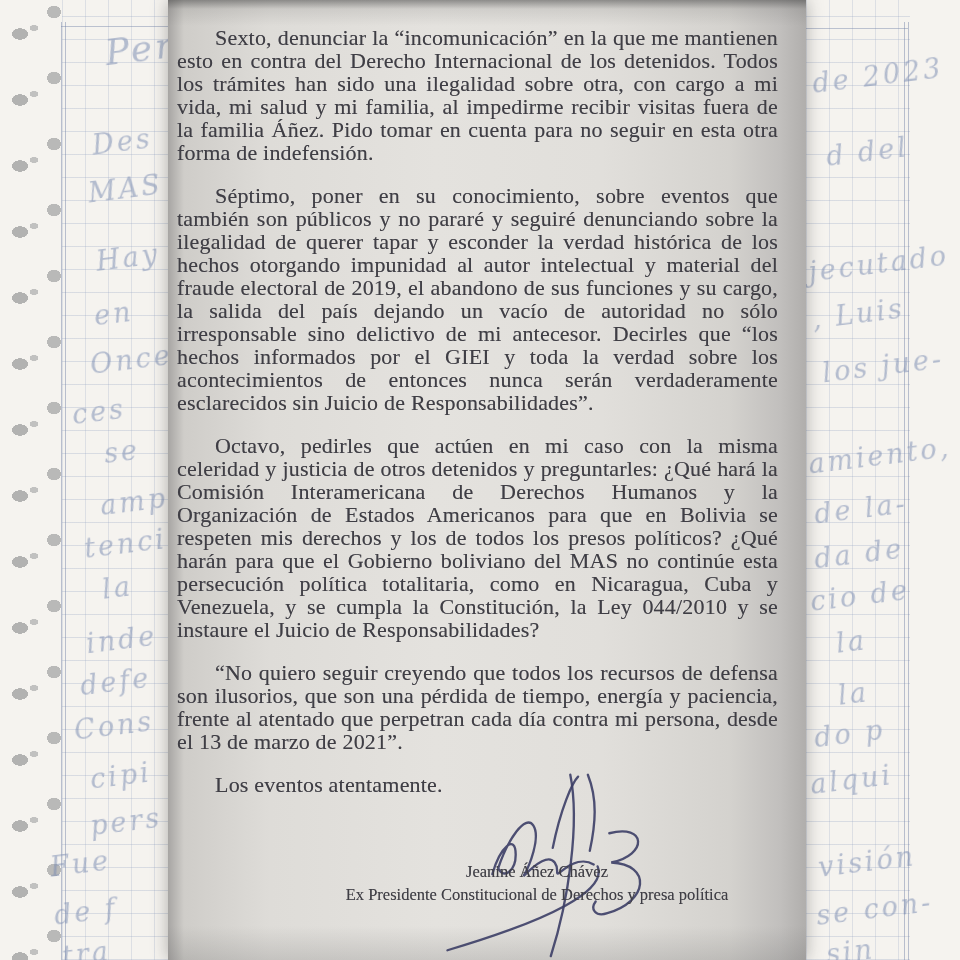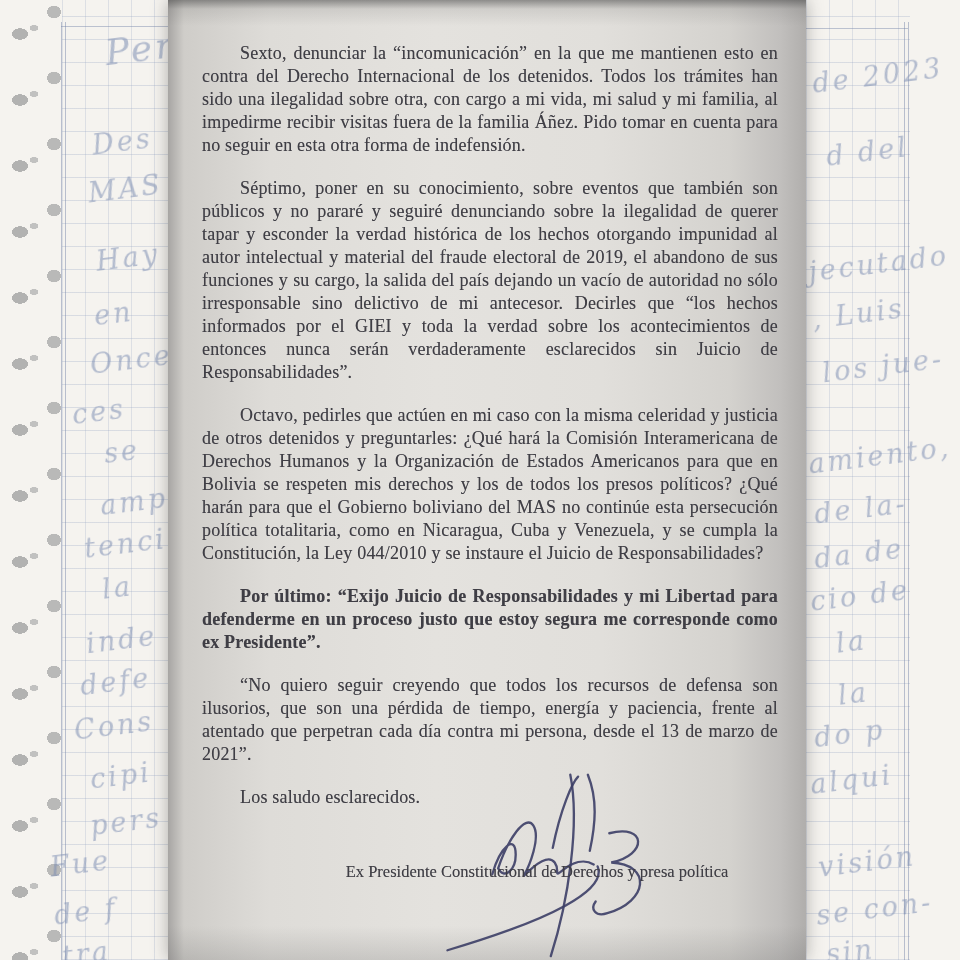--- a/index.html
+++ b/index.html
@@ -46,25 +46,24 @@
       #a7a5a3 0%, #cfcdc9 2.5%, #dedcd8 16%, #e4e2de 42%,
       #e1dfdb 68%, #d4d2ce 88%, #c1bfbd 96%, #b0aeac 100%);
     box-shadow:0 0 16px rgba(40,40,40,.35);
   }
   .shade-top    { position:absolute; left:0; right:0; top:0; height:26px;
                   background:linear-gradient(180deg, rgba(70,70,70,.55) 0, rgba(70,70,70,.12) 9px, rgba(70,70,70,0) 100%); }
   .shade-bottom { position:absolute; left:0; right:0; bottom:0; height:34px;
                   background:linear-gradient(0deg, rgba(95,95,95,.20), rgba(95,95,95,0)); }
 
   .letter-body {
-    position:absolute; inset:0; padding:42px 28px 0 9px;
-    font-size:18px; line-height:23px; color:#3f3e45;
+    position:absolute; inset:0; padding:26px 28px 0 9px;
+    font-size:22px; line-height:23px; color:#3f3e45;
     text-align:justify; letter-spacing:.2px;
     text-shadow:0 0 .5px rgba(63,62,69,.45);
-    margin-left:25px;
   }
   .para { text-indent:38px; margin-bottom:20px; }
   .para.bold { font-weight:bold; }
   .closing { text-indent:38px; margin-top:6px; }
 
   .sig-block {
     position:absolute; left:0; right:0; top:860px;
     padding-left:100px; text-align:center;
     font-size:16.5px; line-height:23px; color:#3f3e45;
     text-shadow:0 0 .5px rgba(63,62,69,.45);
@@ -127,32 +126,32 @@
   </div>
 
   <div class="letter">
     <div class="shade-top"></div>
     <div class="shade-bottom"></div>
 
     <div class="letter-body">
       <p class="para">Sexto, denunciar la “incomunicación” en la que me mantienen esto en contra del Derecho Internacional de los detenidos. Todos los trámites han sido una ilegalidad sobre otra, con cargo a mi vida, mi salud y mi familia, al impedirme recibir visitas fuera de la familia Áñez. Pido tomar en cuenta para no seguir en esta otra forma de indefensión.</p>
       <p class="para">Séptimo, poner en su conocimiento, sobre eventos que también son públicos y no pararé y seguiré denunciando sobre la ilegalidad de querer tapar y esconder la verdad histórica de los hechos otorgando impunidad al autor intelectual y material del fraude electoral de 2019, el abandono de sus funciones y su cargo, la salida del país dejando un vacío de autoridad no sólo irresponsable sino delictivo de mi antecesor. Decirles que “los hechos informados por el GIEI y toda la verdad sobre los acontecimientos de entonces nunca serán verdaderamente esclarecidos sin Juicio de Responsabilidades”.</p>
       <p class="para">Octavo, pedirles que actúen en mi caso con la misma celeridad y justicia de otros detenidos y preguntarles: ¿Qué hará la Comisión Interamericana de Derechos Humanos y la Organización de Estados Americanos para que en Bolivia se respeten mis derechos y los de todos los presos políticos? ¿Qué harán para que el Gobierno boliviano del MAS no continúe esta persecución política totalitaria, como en Nicaragua, Cuba y Venezuela, y se cumpla la Constitución, la Ley 044/2010 y se instaure el Juicio de Responsabilidades?</p>
-      <p class="para bold">Por último: “Exijo Juicio de Responsabilidades y mi Libertad para defenderme en un proceso justo que estoy segura me corresponde como ex Presidente”.</p>
       <p class="para">“No quiero seguir creyendo que todos los recursos de defensa son ilusorios, que son una pérdida de tiempo, energía y paciencia, frente al atentado que perpetran cada día contra mi persona, desde el 13 de marzo de 2021”.</p>
-      <p class="closing">Los saludo esclarecidos.</p>
+      <p class="closing">Los eventos atentamente.</p>
     </div>
 
     <svg class="signature-svg" viewBox="0 0 280 200" aria-hidden="true">
       <path d="M150,85 C158,45 170,18 176,12"></path>
       <path d="M186,10 C196,35 194,60 188,88"></path>
       <path d="M88,112 C96,84 112,70 112,92 C112,108 100,118 94,106 C104,76 122,50 130,62 C138,74 126,104 120,114 C134,100 146,92 152,100 C158,108 150,116 160,108 C170,100 182,96 192,102"></path>
       <path d="M196,104 C206,128 150,158 42,190"></path>
       <path d="M208,70 C246,60 248,92 210,100 C252,102 248,140 206,152 C194,156 188,148 194,140"></path>
       <path d="M168,10 C178,60 166,140 148,196"></path>
     </svg>
 
     <div class="sig-block">
+      <div>Jeanine Áñez Chávez</div>
       <div>Ex Presidente Constitucional de Derechos y presa política</div>
     </div>
   </div>
 
 </div>
 
 </body></html>

